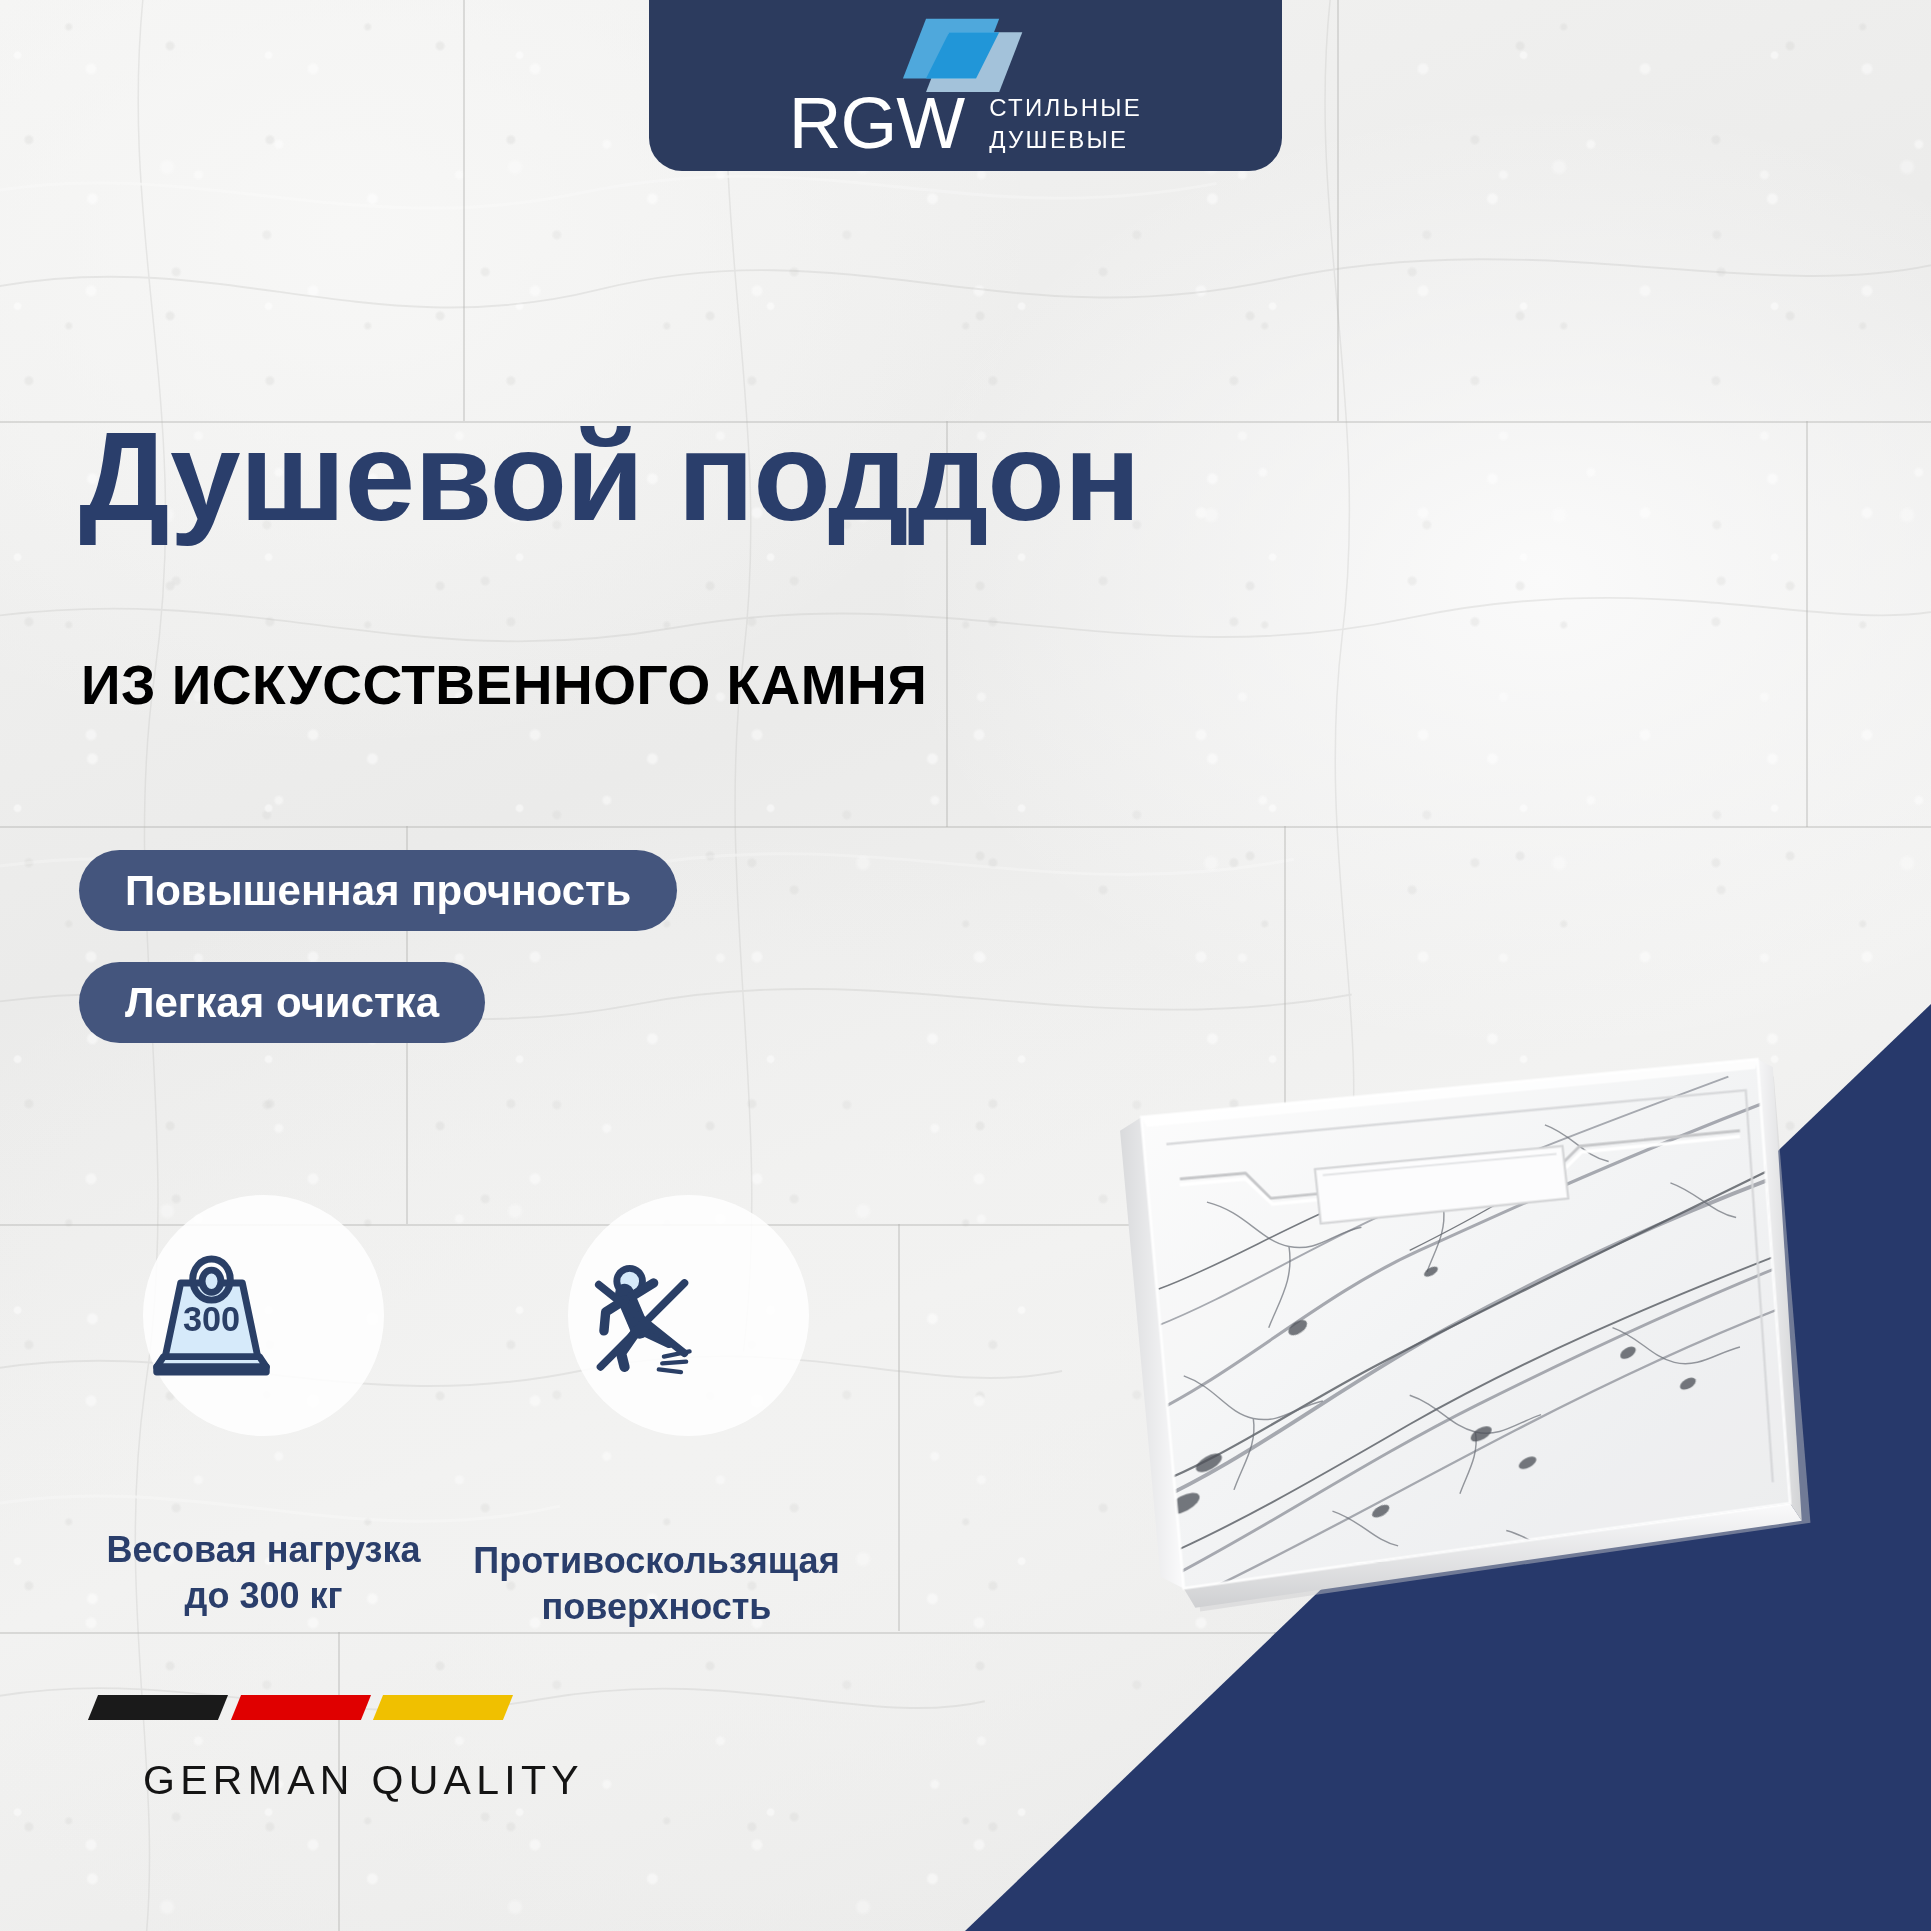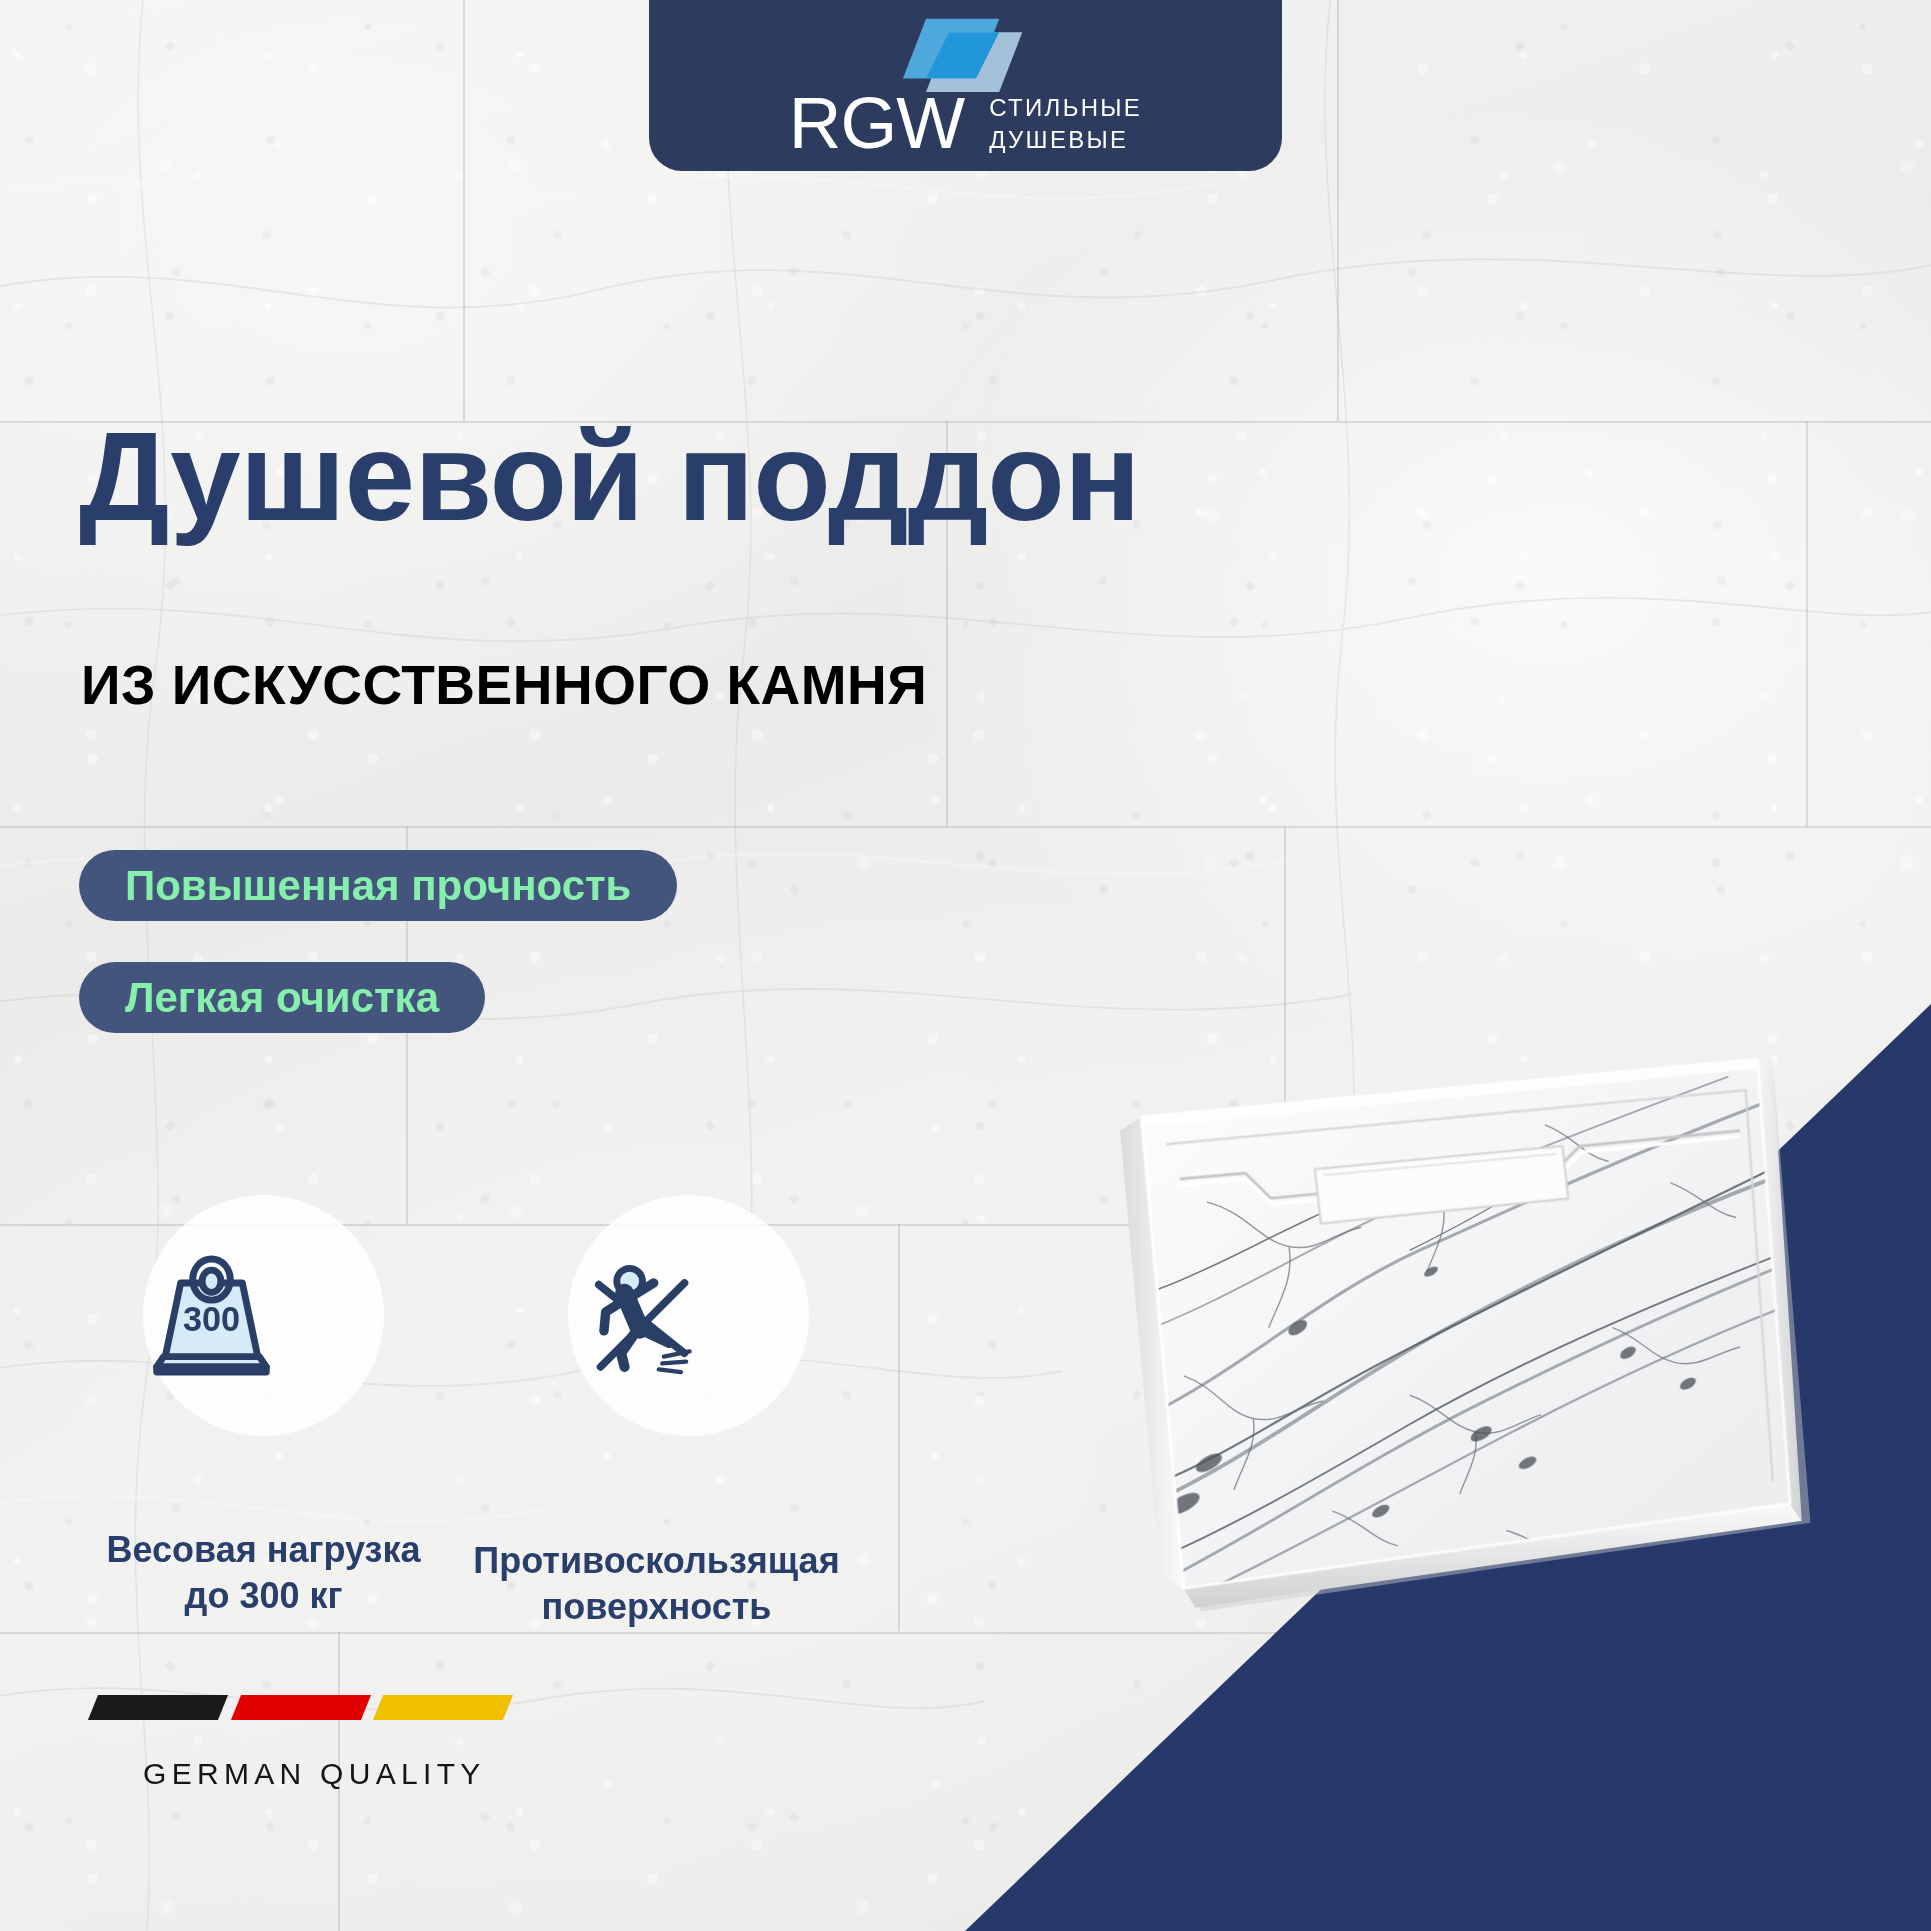--- a/index.html
+++ b/index.html
@@ -78,23 +78,23 @@
   }
   .subhead{
     position:absolute;left:81px;top:658px;
     color:#000000;font-size:55px;font-weight:700;letter-spacing:0.5px;
     line-height:1;white-space:nowrap;
   }
 
   
   .pill{
     position:absolute;background:#44557D;border-radius:58px;
-    color:#86efac;font-size:42px;font-weight:700;
+    color:#ffffff;font-size:42px;font-weight:700;
     display:flex;align-items:center;justify-content:center;
-    padding:0 46px;height:71px;box-sizing:border-box;white-space:nowrap;
+    padding:0 46px;height:81px;box-sizing:border-box;white-space:nowrap;
   }
   .pill-1{left:79px;top:850px;}
   .pill-2{left:79px;top:962px;}
 
   
   .icon-badge{
     position:absolute;width:241px;height:241px;border-radius:50%;
     background:rgba(255,255,255,.86);
     display:flex;align-items:center;
   }
@@ -106,21 +106,21 @@
     line-height:1.28;text-align:center;width:367px;
   }
   .caption-1{left:80px;top:1527px;}
   .caption-2{left:473px;top:1527px;margin-top:11px;}
 
   
   .flag-stripes{position:absolute;left:93px;top:1695px;display:flex;gap:12.6px;}
   .stripe{width:130px;height:25px;transform:skewX(-22deg);}
   .gq-text{
     position:absolute;left:143px;top:1757px;
-    color:#141414;font-size:30px;font-weight:400;letter-spacing:5.3px;
+    color:#141414;font-size:41px;font-weight:400;letter-spacing:5.3px;
   }
 
   
   .product{
     position:absolute;left:1091px;top:1009px;width:734px;height:618px;
   }
 </style>
 </head>
 <body>
 

